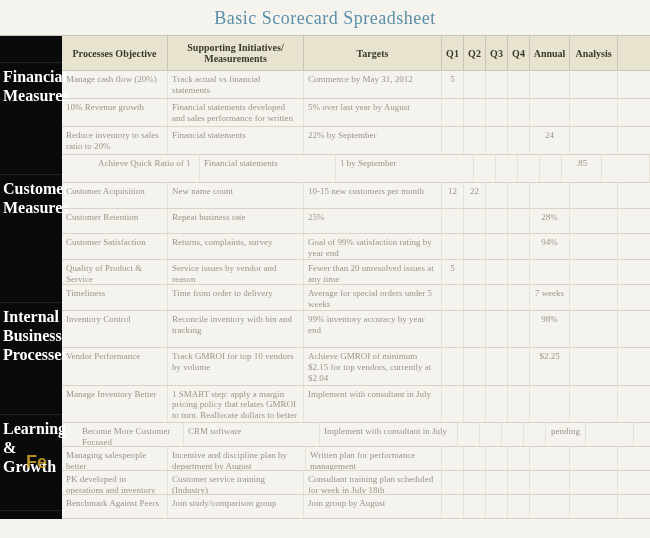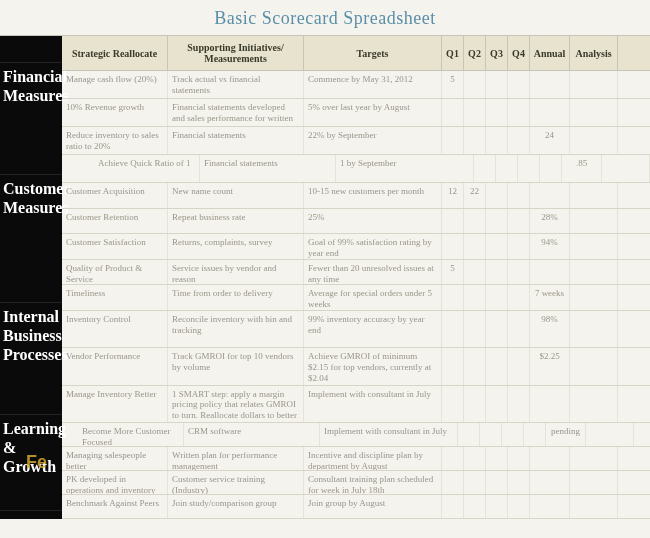--- a/index.html
+++ b/index.html
@@ -100,21 +100,21 @@
 <div class="sheet">
   <div class="rowlabels">
     <div class="rl" style="height:27px"></div>
   <div class="rl" style="height: 112px;">Financial Measures</div>
       <div class="rl" style="height: 128px;">Customer Measures</div>
       <div class="rl" style="height: 112px;">Internal Business Processes</div>
       <div class="rl" style="height: 96px;">Learning &amp; Growth</div>
     </div>
   <div class="grid">
     <div class="hdr">
-      <div class="c obj">Strategic Reallocate</div>
+      <div class="c obj">Processes Objective</div>
       <div class="c sup">Supporting Initiatives/
 Measurements</div>
       <div class="c tgt">Targets</div>
       <div class="c q">Q1</div>
       <div class="c q">Q2</div>
       <div class="c q">Q3</div>
       <div class="c q">Q4</div>
       <div class="c ann">Annual</div>
       <div class="c ana">Analysis</div>
     </div>
@@ -256,22 +256,22 @@
         <div class="c tgt">Implement with consultant in July</div>
         <div class="c q"></div>
         <div class="c q"></div>
         <div class="c q"></div>
         <div class="c q"></div>
         <div class="c ann">pending</div>
         <div class="c ana"></div>
       </div>
       <div class="row" style="height: 24px;">
         <div class="c obj">Managing salespeople better</div>
+        <div class="c tgt">Incentive and discipline plan by department by August</div>
         <div class="c sup">Written plan for performance management</div>
-        <div class="c tgt">Incentive and discipline plan by department by August</div>
         <div class="c q"></div>
         <div class="c q"></div>
         <div class="c q"></div>
         <div class="c q"></div>
         <div class="c ann"></div>
         <div class="c ana"></div>
       </div>
       <div class="row" style="height: 24px;">
         <div class="c obj">PK developed in operations and inventory management</div>
         <div class="c sup">Customer service training (Industry)</div>

